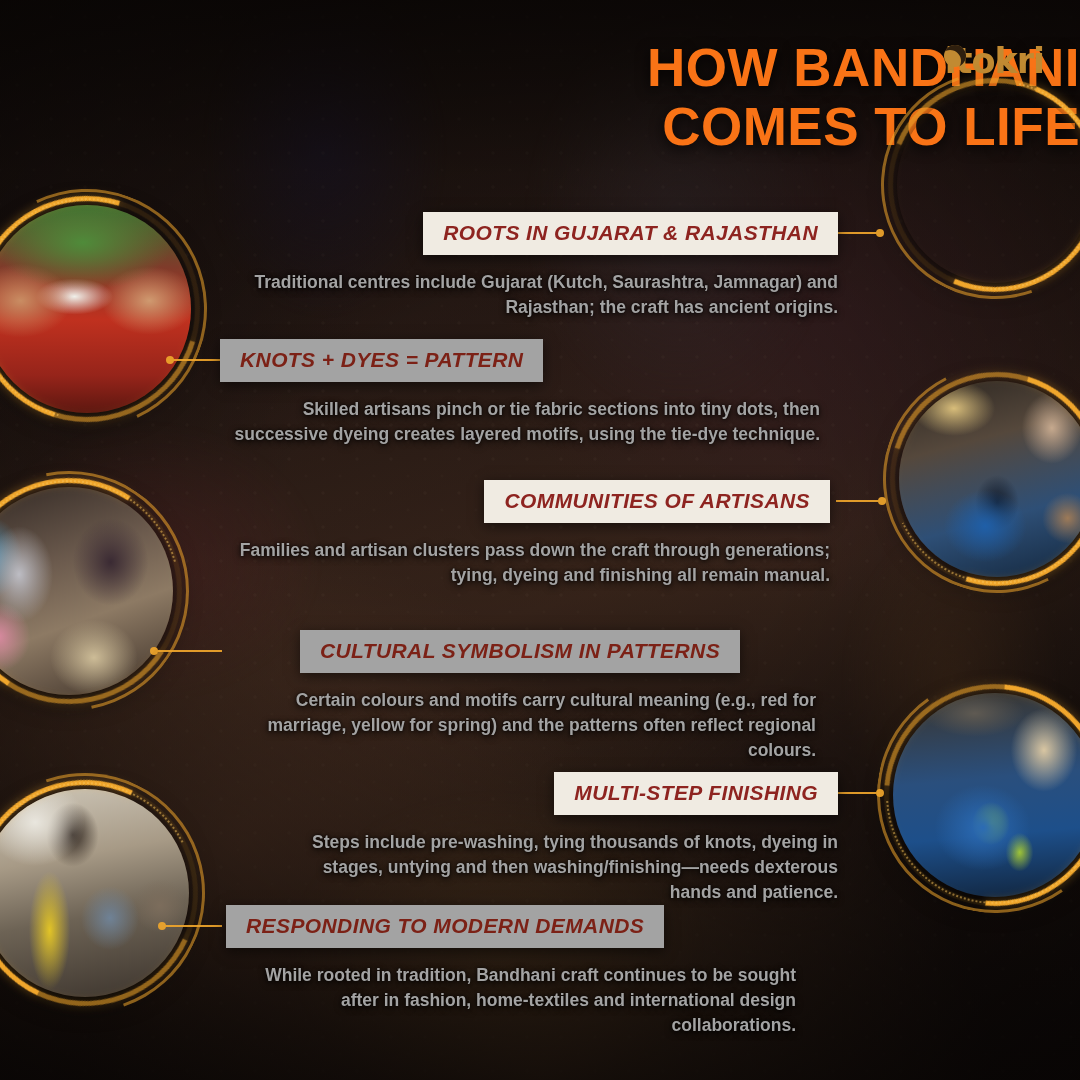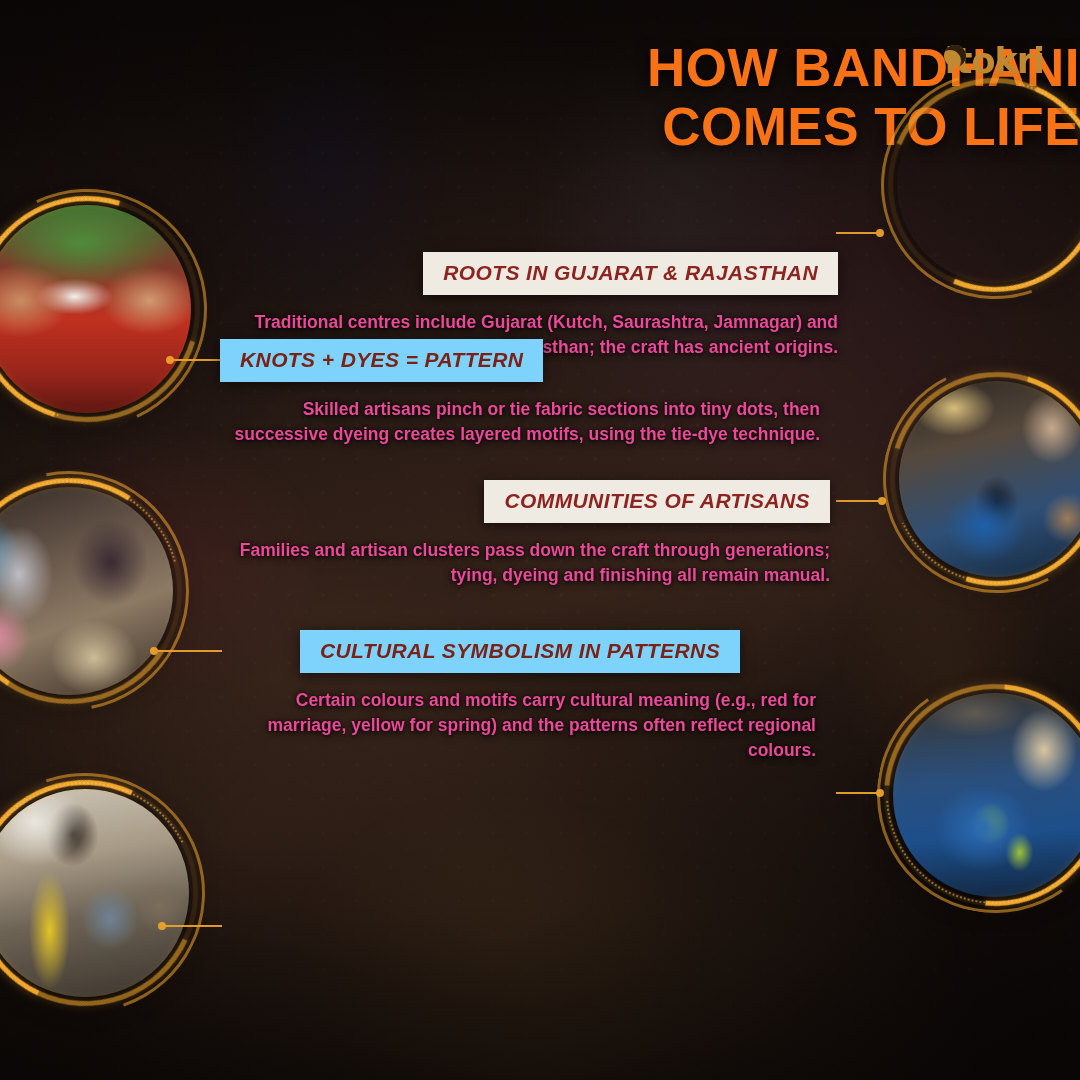--- a/index.html
+++ b/index.html
@@ -202,28 +202,28 @@
     padding:9px 20px 10px 20px;
     font-size:21px;
     font-weight:bold;
     font-style:italic;
     letter-spacing:.4px;
     white-space:nowrap;
     color:#8E2420;
     box-shadow:0 3px 12px rgba(0,0,0,.55);
   }
   .hdr.cream { background:#F0EBE2; }
-  .hdr.amber { background:#7dd3fc; color:#7C2116; }
+  .hdr.amber { background:#a3a3a3; color:#7C2116; }
 
   .body-text {
     margin-top:15px;
     font-size:17.5px;
     font-weight:bold;
     line-height:1.42;
-    color:#ec4899;
+    color:#a3a3a3;
     text-shadow:0 2px 7px rgba(0,0,0,.9), 0 0 3px rgba(0,0,0,.75);
   }
   .right-al { text-align:right; }
   .left-al  { text-align:right; }
 </style>
 </head>
 <body>
 
 <div id="poster">
 
@@ -309,21 +309,21 @@
     <span class="node" style="left:-2px;"></span>
   </div>
   <div class="connector" style="top:792px; left:836px; width:46px;">
     <span class="node" style="right:-2px;"></span>
   </div>
   <div class="connector" style="top:925px; left:160px; width:62px;">
     <span class="node" style="left:-2px;"></span>
   </div>
 
   <div class="block" style="top:212px; left:250px; width:588px;">
-    <div style="text-align:right;margin-top:40px;">
+    <div style="text-align:right;">
       <div class="hdr cream">ROOTS IN GUJARAT &amp; RAJASTHAN</div>
     </div>
     <div class="body-text right-al">Traditional centres include Gujarat (Kutch, Saurashtra, Jamnagar) and Rajasthan; the craft has ancient origins.</div>
   </div>
 
   <div class="block" style="top:339px; left:220px; width:600px;">
     <div style="text-align:left;">
       <div class="hdr amber">KNOTS + DYES = PATTERN</div>
     </div>
     <div class="body-text left-al">Skilled artisans pinch or tie fabric sections into tiny dots, then successive dyeing creates layered motifs, using the tie-dye technique.</div>
@@ -336,15 +336,27 @@
     <div class="body-text right-al">Families and artisan clusters pass down the craft through generations; tying, dyeing and finishing all remain manual.</div>
   </div>
 
   <div class="block" style="top:630px; left:224px; width:592px;">
     <div style="text-align:center;">
       <div class="hdr amber">CULTURAL SYMBOLISM IN PATTERNS</div>
     </div>
     <div class="body-text left-al">Certain colours and motifs carry cultural meaning (e.g., red for marriage, yellow for spring) and the patterns often reflect regional colours.</div>
   </div>
 
-
+  <div class="block" style="top:772px; left:300px; width:538px;">
+    <div style="text-align:right;">
+      <div class="hdr cream">MULTI-STEP FINISHING</div>
+    </div>
+    <div class="body-text right-al">Steps include pre-washing, tying thousands of knots, dyeing in stages, untying and then washing/finishing—needs dexterous hands and patience.</div>
+  </div>
+
+  <div class="block" style="top:905px; left:226px; width:570px;">
+    <div style="text-align:left;">
+      <div class="hdr amber">RESPONDING TO MODERN DEMANDS</div>
+    </div>
+    <div class="body-text left-al">While rooted in tradition, Bandhani craft continues to be sought after in fashion, home-textiles and international design collaborations.</div>
+  </div>
 
 </div>
 
 </body></html>

